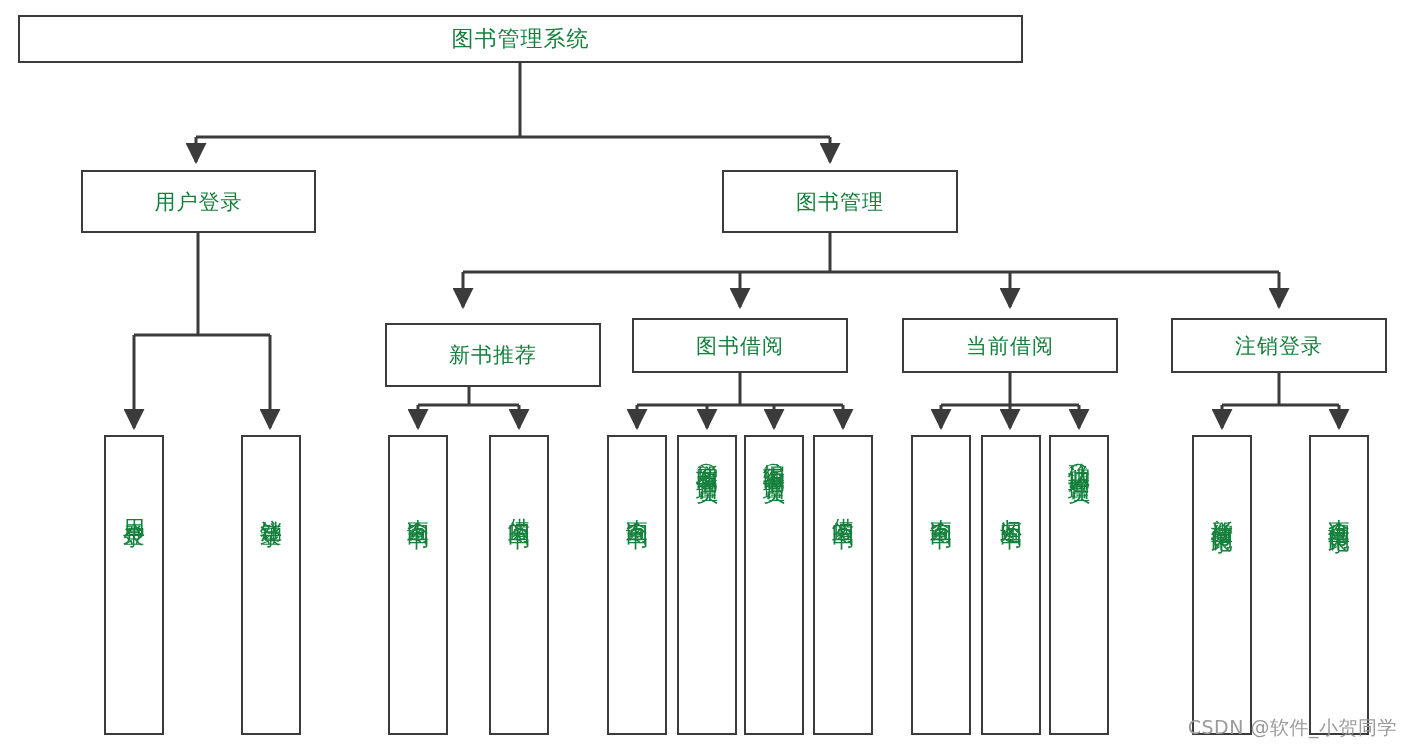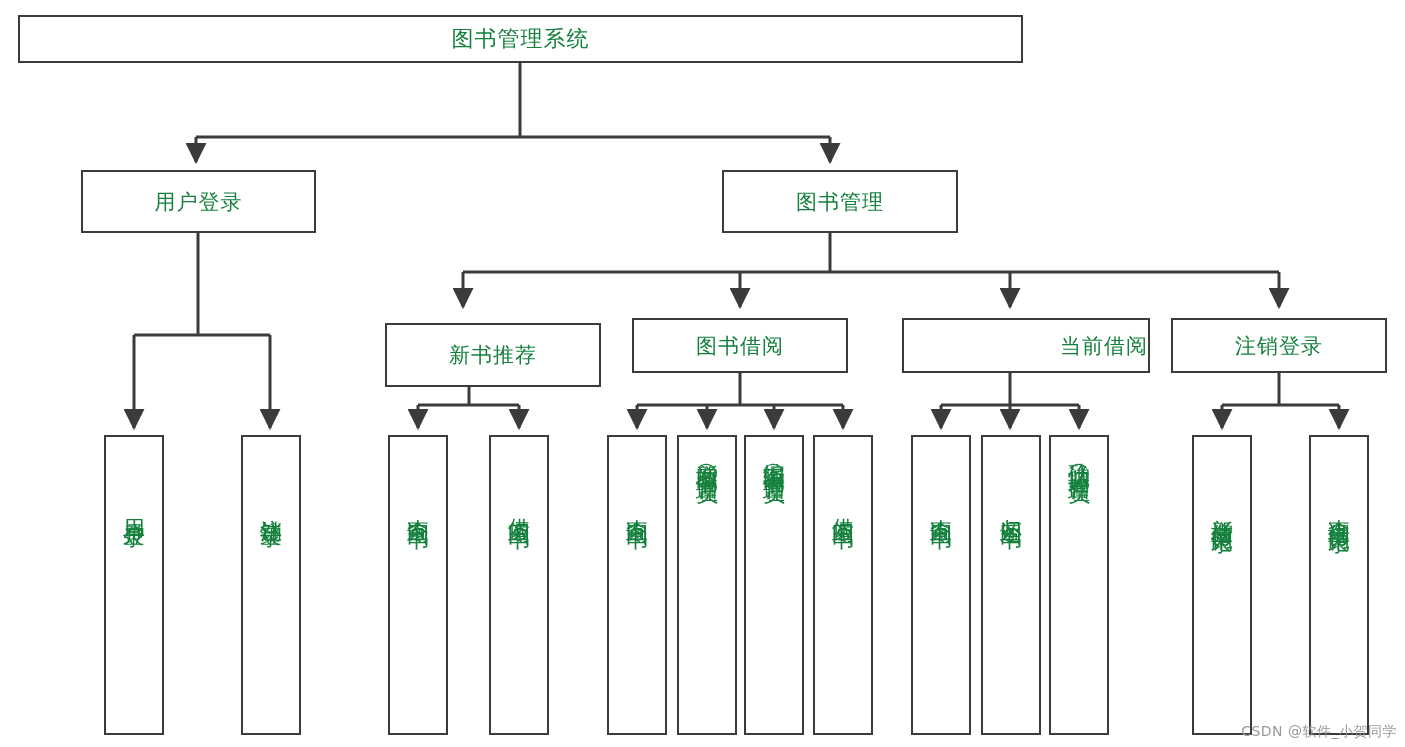--- a/index.html
+++ b/index.html
@@ -46,21 +46,21 @@
     white-space:nowrap;
     display:block;
   }
   .node.v.mid .vlabel{margin-top:60px;}
   .node.v.topal .vlabel{margin-top:4px;}
 
   
   #watermark{
     position:absolute;
     right:8px;bottom:6px;
-    font-size:14px;
+    font-size:19px;
     color:#9a9a9a;
     letter-spacing:0.5px;
     white-space:nowrap;
     pointer-events:none;
   }
 </style>
 </head>
 <body>
 
 <div id="diagram">
@@ -128,21 +128,21 @@
   <div class="node h" style="left:712px;top:170px;width:236px;height:63px;margin-left:10px;">
     <span>图书管理</span>
   </div>
 
   <div class="node h" style="left:361px;top:323px;width:216px;height:64px;margin-left:24px;">
     <span>新书推荐</span>
   </div>
   <div class="node h" style="left:632px;top:318px;width:216px;height:55px;text-align:right;">
     <span>图书借阅</span>
   </div>
-  <div class="node h" style="left:902px;top:318px;width:248px;height:55px;justify-content:flex-end;">
+  <div class="node h" style="left:902px;top:318px;width:216px;height:55px;">
     <span>当前借阅</span>
   </div>
   <div class="node h" style="left:1171px;top:318px;width:216px;height:55px;">
     <span>注销登录</span>
   </div>
 
   <div class="node v mid" style="left:104px;top:435px;width:60px;height:300px;">
     <span class="vlabel">用户登录</span>
   </div>
   <div class="node v mid" style="left:241px;top:435px;width:60px;height:300px;">

